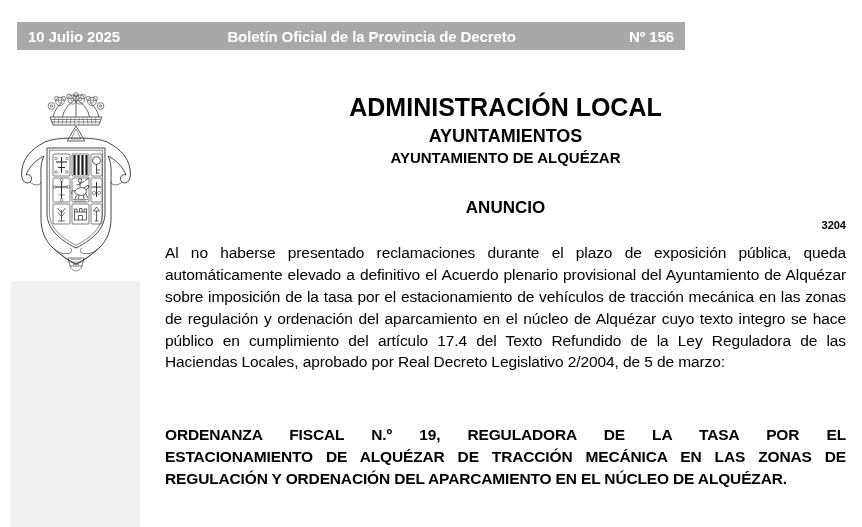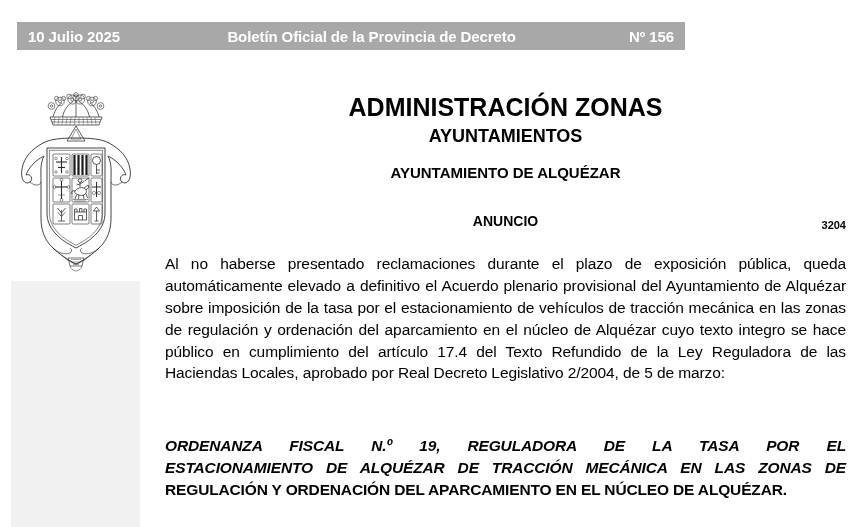--- a/index.html
+++ b/index.html
@@ -104,36 +104,36 @@
   .title-sub {
     font-size: 18px;
     font-weight: bold;
     line-height: 1.2;
     margin-top: 4px;
   }
   .title-entity {
     font-size: 15px;
     font-weight: bold;
     line-height: 1.2;
-    margin-top: 17px;
+    margin-top: 2px;
   }
 
   .ref-number {
     position: absolute;
     right: 0;
     top: 127px;
     font-size: 11px;
     font-weight: bold;
     line-height: 1;
     text-align: right;
   }
 
   .anuncio {
     text-align: center;
-    font-size: 14px;
+    font-size: 17px;
     font-weight: bold;
     margin-top: 31px;
   }
 
   .body-paragraph {
     margin-top: 24px;
     font-size: 15.5px;
     line-height: 21.8px;
     text-align: justify;
     text-justify: inter-word;
@@ -149,21 +149,20 @@
     text-justify: inter-word;
     letter-spacing: -0.15px;
   }
   
   .ordinance-heading > span.jline {
     display: block;
   }
   .ordinance-heading > span.jline.j {
     text-align: justify;
     text-align-last: justify;
-    font-style: italic;
   }
 </style>
 </head>
 <body>
 
 <div class="header-bar">
   <span class="header-date">10 Julio 2025</span>
   <span class="header-title">Boletín Oficial de la Provincia de Decreto</span>
   <span class="header-number">Nº 156</span>
 </div>
@@ -387,21 +386,21 @@
       </g>
     </svg>
   </div>
 
   <div class="gray-block"></div>
 </div>
 
 <div class="content">
 
   <div class="title-block">
-    <div class="title-main">ADMINISTRACIÓN ZONAS</div>
+    <div class="title-main">ADMINISTRACIÓN LOCAL</div>
     <div class="title-sub">AYUNTAMIENTOS</div>
     <div class="title-entity">AYUNTAMIENTO DE ALQUÉZAR</div>
     <div class="ref-number">3204</div>
   </div>
 
   <div class="anuncio">ANUNCIO</div>
 
   <div class="body-paragraph">Al no haberse presentado reclamaciones durante el plazo de exposición pública, queda automáticamente elevado a definitivo el Acuerdo plenario provisional del Ayuntamiento de Alquézar sobre imposición de la tasa por el estacionamiento de vehículos de tracción mecánica en las zonas de regulación y ordenación del aparcamiento en el núcleo de Alquézar cuyo texto integro se hace público en cumplimiento del artículo 17.4 del Texto Refundido de la Ley Reguladora de  las Haciendas Locales, aprobado por Real Decreto Legislativo 2/2004, de 5 de marzo:</div>
 
   <div class="ordinance-heading">

